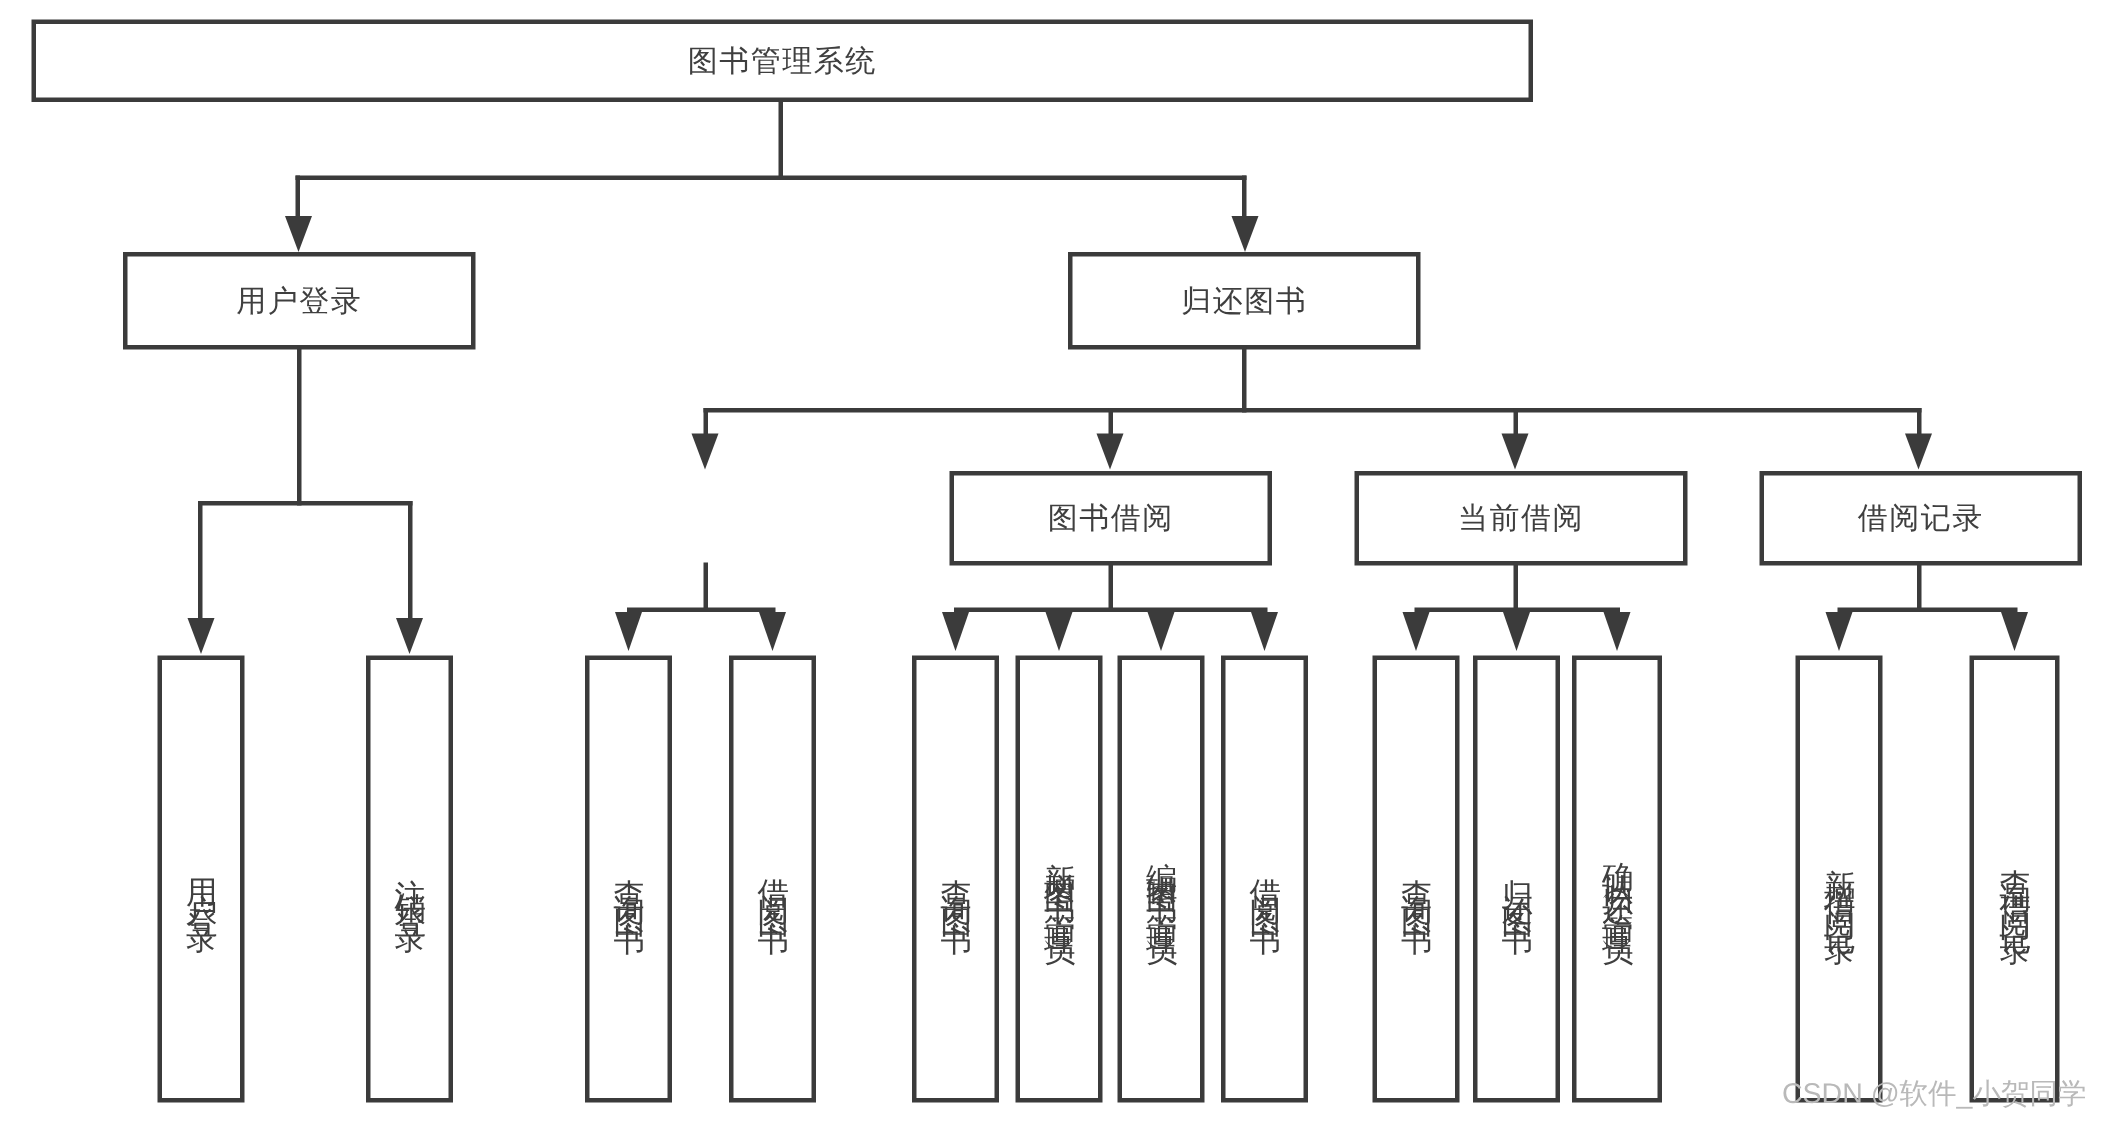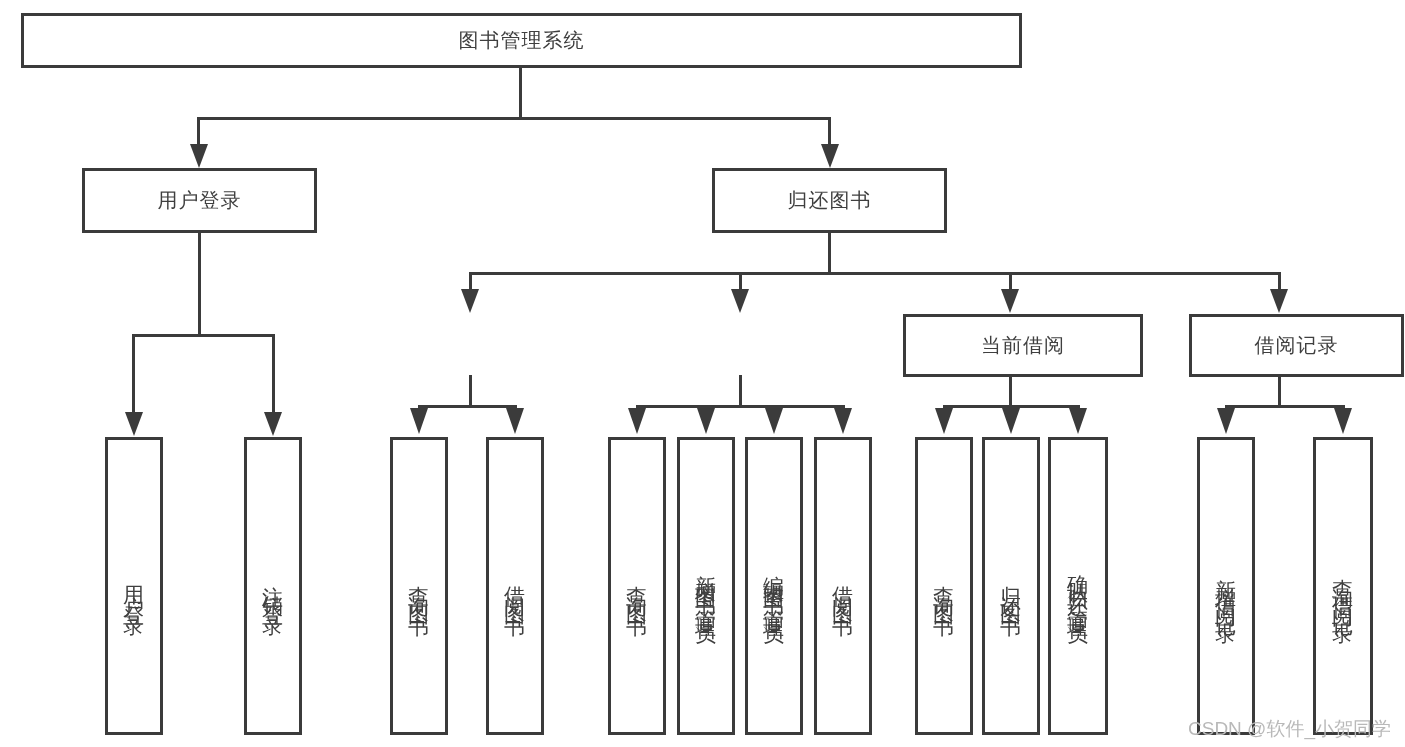--- a/index.html
+++ b/index.html
@@ -95,24 +95,27 @@
   <div class="hline" style="left:469px; top:272px; width:812px; height:3px;"></div>
   <div class="vline" style="left:469px; top:272px; width:3px; height:19px;"></div>
   <div class="arrow" style="left:461px; top:289px;"></div>
   <div class="vline" style="left:739px; top:272px; width:3px; height:19px;"></div>
   <div class="arrow" style="left:731px; top:289px;"></div>
   <div class="vline" style="left:1009px; top:272px; width:3px; height:19px;"></div>
   <div class="arrow" style="left:1001px; top:289px;"></div>
   <div class="vline" style="left:1278px; top:272px; width:3px; height:19px;"></div>
   <div class="arrow" style="left:1270px; top:289px;"></div>
 
-  <div class="box h-box" style="left:903px; top:314px; width:240px; height:63px;">
+  <div class="box h-box" style="left:633px; top:314px; width:215px; height:63px;">
+    <span>图书借阅</span>
+  </div>
+  <div class="box h-box" style="left:903px; top:314px; width:222px; height:63px;">
     <span>当前借阅</span>
   </div>
-  <div class="box h-box" style="left:1173px; top:314px; width:215px; height:63px;margin-left:16px;">
+  <div class="box h-box" style="left:1173px; top:314px; width:215px; height:63px;">
     <span>借阅记录</span>
   </div>
 
   <div class="vline" style="left:469px; top:375px; width:3px; height:33px;"></div>
   <div class="hline" style="left:418px; top:405px; width:99px; height:3px;"></div>
   <div class="arrow long" style="left:410px; top:408px;"></div>
   <div class="arrow long" style="left:506px; top:408px;"></div>
 
   <div class="vline" style="left:739px; top:375px; width:3px; height:33px;"></div>
   <div class="hline" style="left:636px; top:405px; width:209px; height:3px;"></div>

